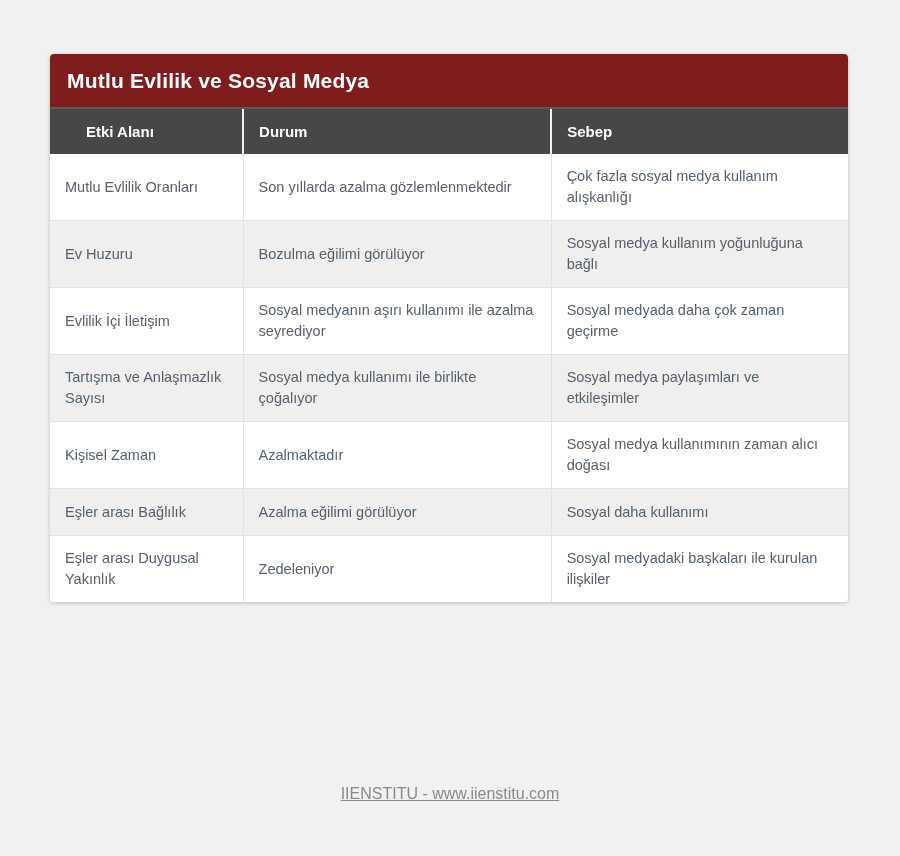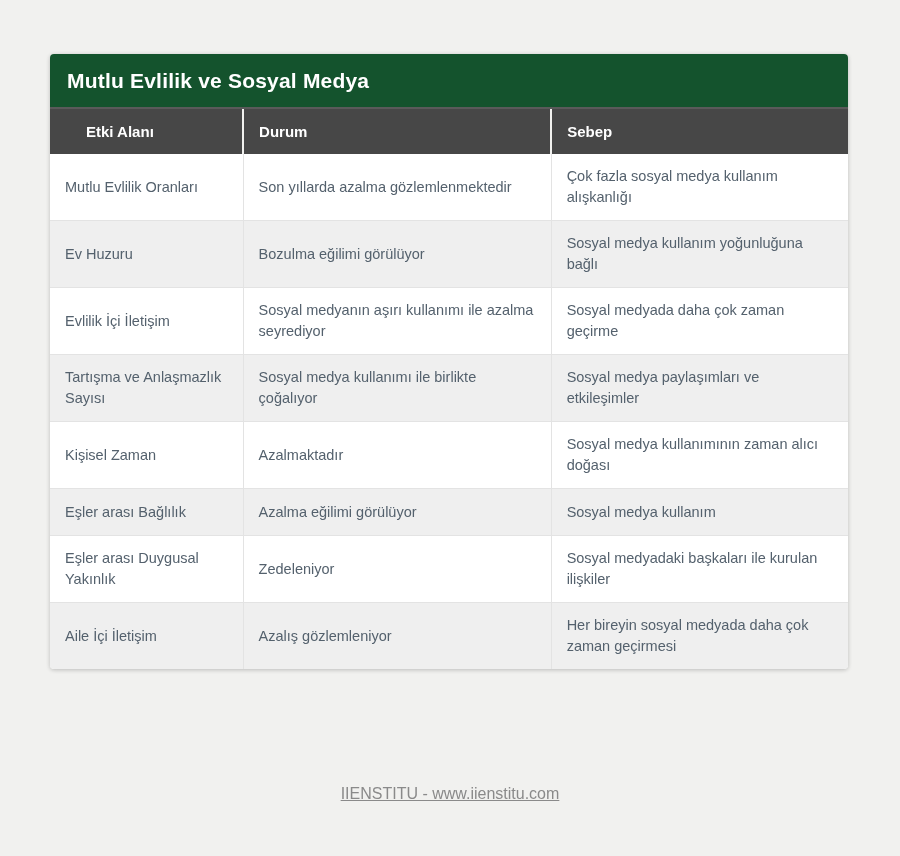--- a/index.html
+++ b/index.html
@@ -17,21 +17,21 @@
     position: absolute;
     left: 50px;
     top: 54px;
     width: 798px;
     background: #ffffff;
     border-radius: 4px;
     overflow: hidden;
     box-shadow: 0 1px 4px rgba(0,0,0,0.22);
   }
   .title-bar {
-    background: #14532d;
+    background: #7f1d1d;
     color: #ffffff;
     font-size: 21px;
     font-weight: bold;
     padding: 15px 17px 14px 17px;
     border-bottom: 2px solid #5a5a5a;
     letter-spacing: 0.2px;
   }
   table {
     width: 100%;
     border-collapse: collapse;
@@ -125,29 +125,24 @@
         <td>Sosyal medya paylaşımları ve etkileşimler</td>
       </tr>
       <tr>
         <td>Kişisel Zaman</td>
         <td>Azalmaktadır</td>
         <td>Sosyal medya kullanımının zaman alıcı doğası</td>
       </tr>
       <tr>
         <td>Eşler arası Bağlılık</td>
         <td>Azalma eğilimi görülüyor</td>
-        <td>Sosyal medya kullanım</td>
+        <td>Sosyal daha kullanımı</td>
       </tr>
       <tr>
         <td>Eşler arası Duygusal Yakınlık</td>
         <td>Zedeleniyor</td>
         <td>Sosyal medyadaki başkaları ile kurulan ilişkiler</td>
-      </tr>
-      <tr>
-        <td>Aile İçi İletişim</td>
-        <td>Azalış gözlemleniyor</td>
-        <td>Her bireyin sosyal medyada daha çok zaman geçirmesi</td>
       </tr>
     </tbody>
   </table>
 </div>
 
 <div class="footer">IIENSTITU - www.iienstitu.com</div>
 
 </body></html>

